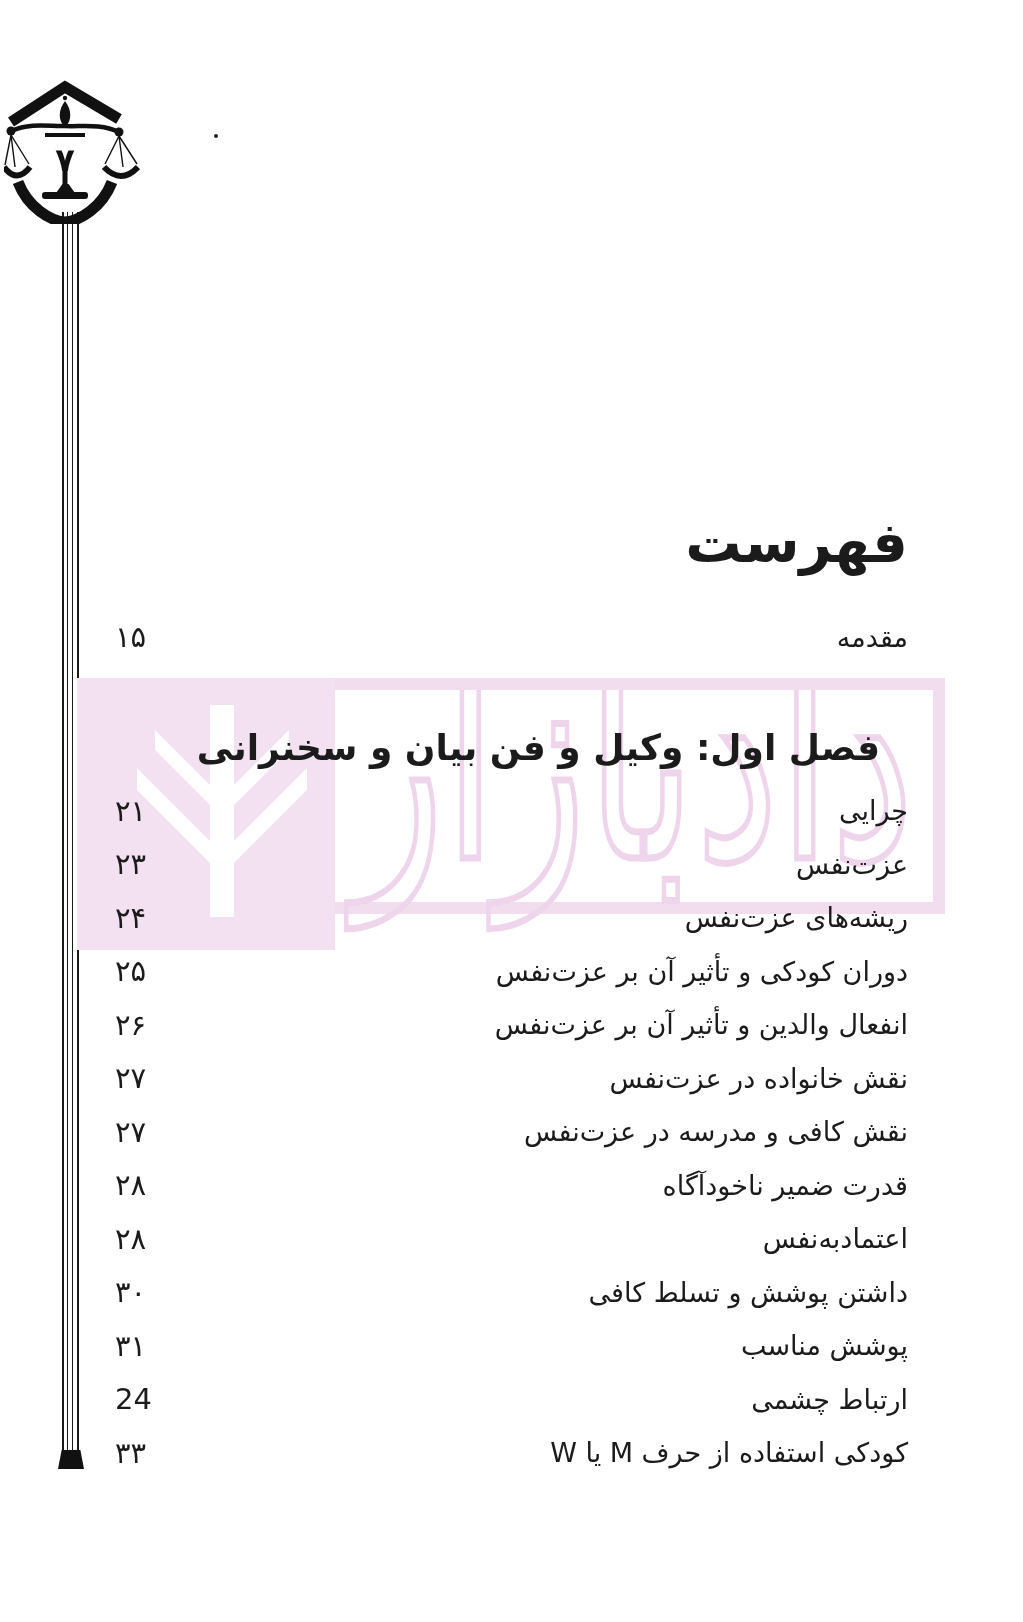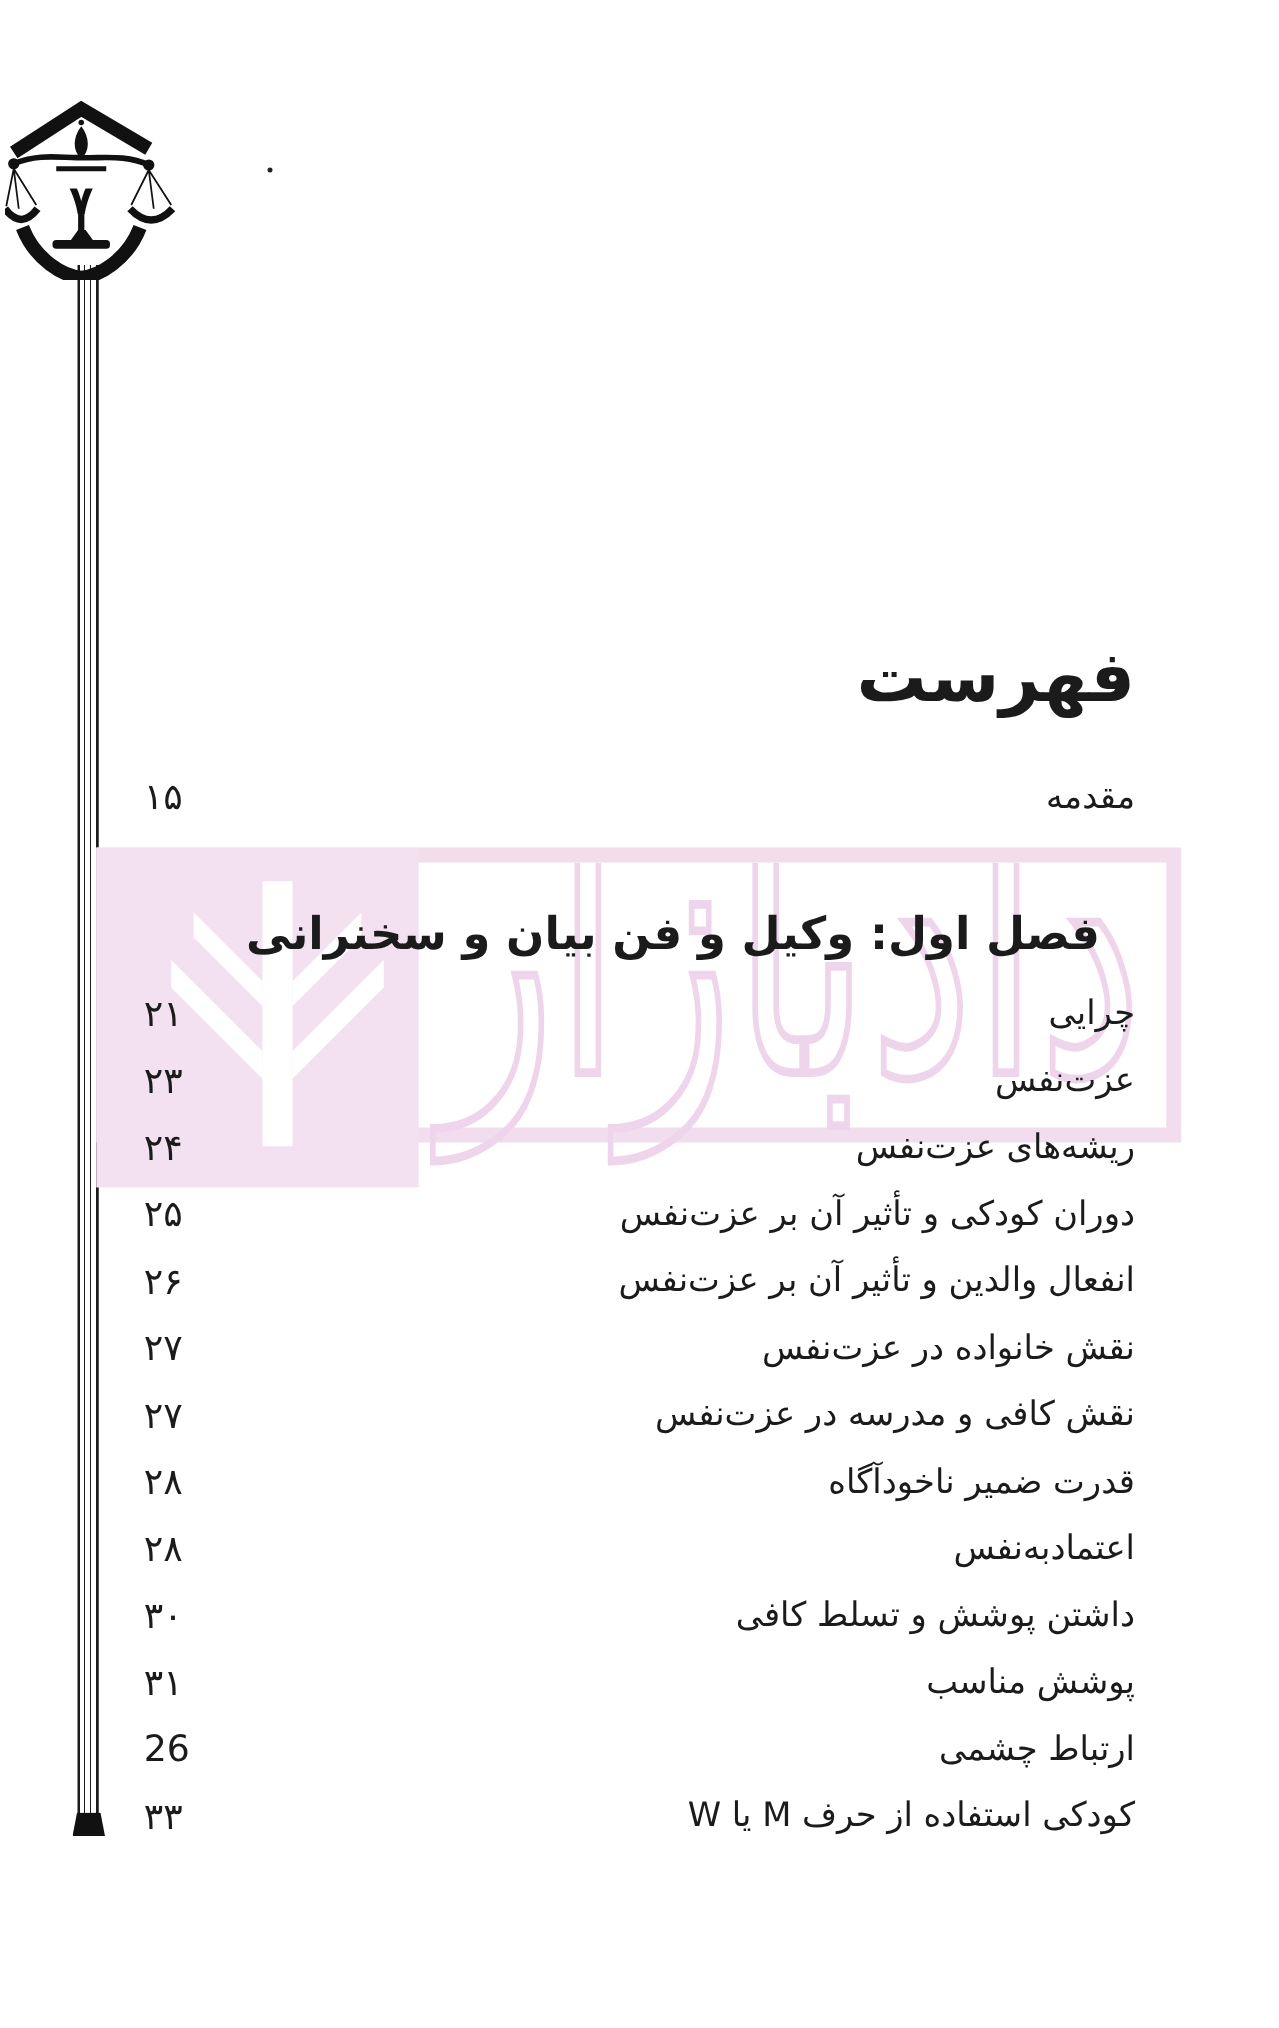--- a/index.html
+++ b/index.html
@@ -175,21 +175,21 @@
     <span class="entry-page">۳۰</span>
   </div>
 
   <div class="toc-row">
     <span class="entry-label">پوشش مناسب</span>
     <span class="entry-page">۳۱</span>
   </div>
 
   <div class="toc-row">
     <span class="entry-label">ارتباط چشمی</span>
-    <span class="entry-page">26</span>
+    <span class="entry-page">24</span>
   </div>
 
   <div class="toc-row">
     <span class="entry-label">کودکی استفاده از حرف M یا W</span>
     <span class="entry-page">۳۳</span>
   </div>
 </div>
   </div>
 
 </div>

